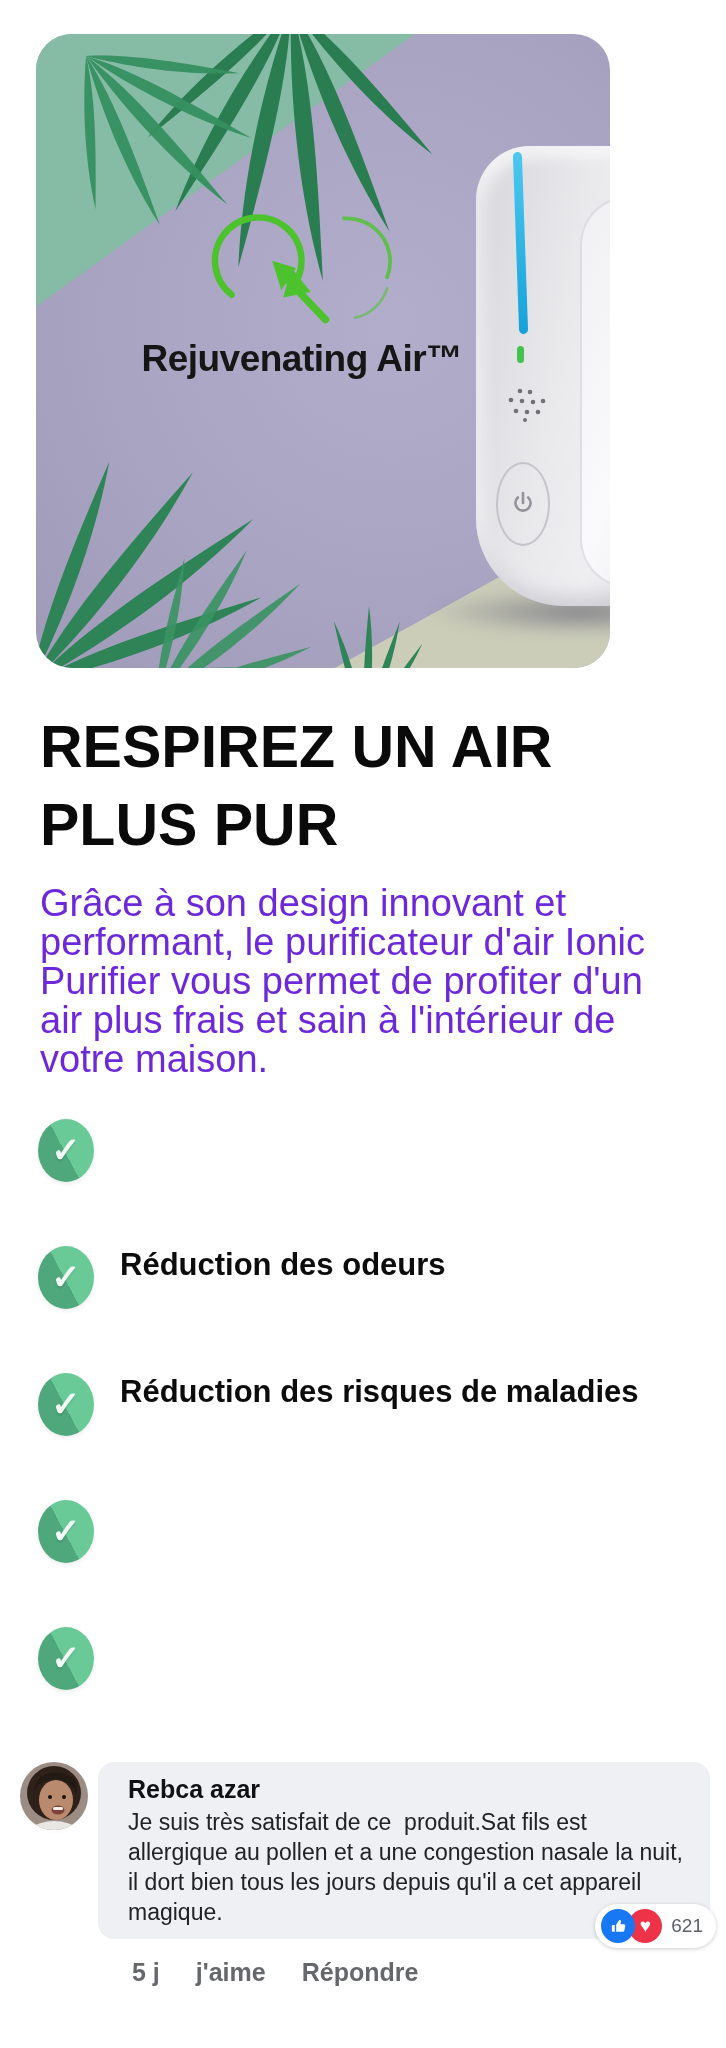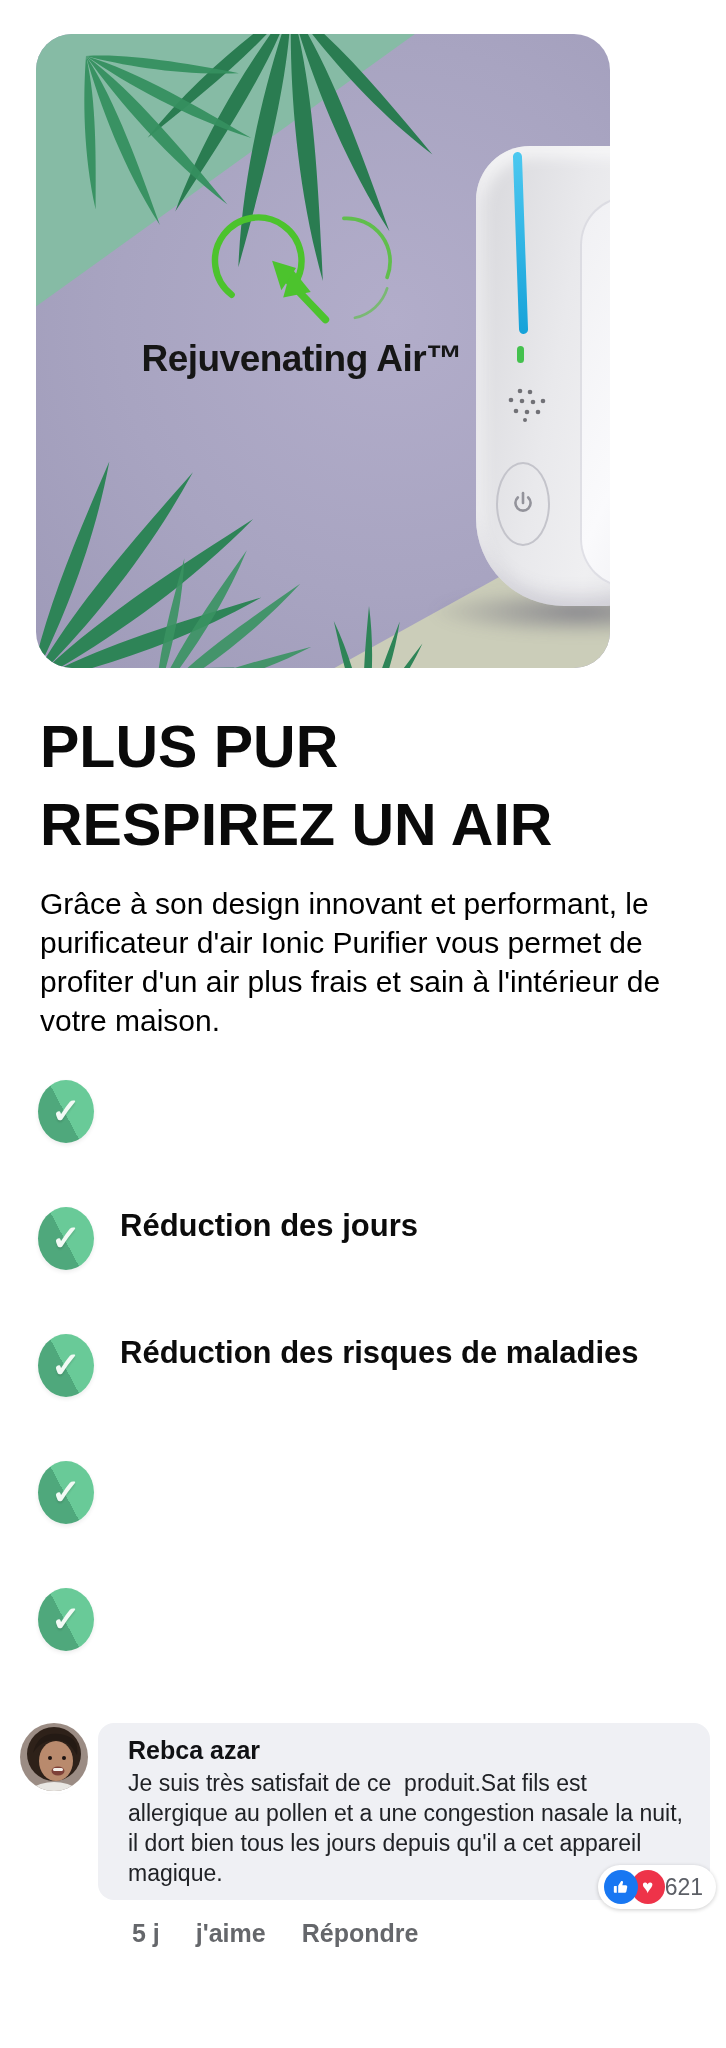--- a/index.html
+++ b/index.html
@@ -44,21 +44,21 @@
     border:2px solid #c4c4cb;display:flex;align-items:center;justify-content:center;}
 
   .logo{position:absolute;left:96px;top:166px;width:340px;text-align:center;}
   .logo-arrows{display:block;margin:0 auto;width:215px;height:138px;}
   .logo-text{margin-top:0;font-size:37px;font-weight:bold;color:#161616;letter-spacing:-0.5px;}
 
   
   .headline{margin:40px 40px 0;font-size:59px;line-height:78px;font-weight:bold;
     color:#0a0a0a;letter-spacing:0;}
   .headline span{display:block;}
-  .intro{margin:20px 34px 0 40px;font-size:30px;line-height:39px;color:#000000;}
+  .intro{margin:20px 34px 0 40px;font-size:38px;line-height:39px;color:#6d28d9;}
 
   
   .checklist{margin:40px 28px 0 38px;padding:0;list-style:none;}
   .check-item{display:flex;align-items:flex-start;gap:26px;margin-bottom:64px;}
   .check-item:last-child{margin-bottom:0;}
   .check-badge{flex:0 0 auto;width:56px;height:63px;border-radius:50%;
     background:linear-gradient(242deg,#69ca98 52%,#4fa87c 52%);
     display:flex;align-items:center;justify-content:center;
     box-shadow:0 2px 4px rgba(0,0,0,.08);}
   .check-glyph{color:#f2faf5;font-size:35px;font-weight:bold;transform:translateY(-1px);
@@ -74,21 +74,21 @@
     border-radius:16px;padding:13px 18px 12px 30px;}
   .author{font-size:25px;font-weight:bold;color:#101114;margin-bottom:3px;}
   .body-text{font-size:23px;line-height:30px;color:#202226;white-space:pre-wrap;}
   .pill{position:absolute;right:10px;top:142px;display:flex;align-items:center;
     background:#ffffff;border-radius:24px;padding:5px 13px 5px 6px;
     box-shadow:0 1px 4px rgba(0,0,0,.2);}
   .react{width:34px;height:34px;border-radius:50%;display:flex;align-items:center;justify-content:center;}
   .react-like{background:#1877f2;z-index:2;}
   .react-love{background:#ee3349;margin-left:-7px;box-shadow:0 0 0 2px #ffffff;}
   .heart-glyph{color:#ffffff;font-size:19px;line-height:1;transform:translateY(-1px);}
-  .count{font-size:23px;color:#5c5f66;}
+  .count{margin-left:9px;font-size:19px;color:#5c5f66;}
   .actions{position:absolute;left:132px;top:196px;display:flex;gap:36px;
     font-size:25px;font-weight:bold;color:#65676b;}
   .action{cursor:pointer;}
 </style>
 </head>
 <body>
 
 <div class="page">
 
   <section class="hero">
@@ -180,37 +180,37 @@
         <g fill="#4cc32d">
           <path d="M93 74 L114 100 L84 106 Z"></path>
           <path d="M72 66 L98 74 L82 98 Z"></path>
         </g>
       </svg>
       <div class="logo-text">Rejuvenating Air™</div>
     </div>
   </section>
 
   <h1 class="headline">
+    <span>RESPIREZ UN AIR</span>
     <span>PLUS PUR</span>
-    <span>RESPIREZ UN AIR</span>
   </h1>
 
   <p class="intro">Grâce à son design innovant et performant, le purificateur d'air Ionic Purifier vous permet de profiter d'un air plus frais et sain à l'intérieur de votre maison.</p>
 
   <ul class="checklist">
     <li class="check-item">
       <span class="check-badge">
           <span class="check-glyph">✓</span>
         </span>
     </li>
     <li class="check-item">
       <span class="check-badge">
           <span class="check-glyph">✓</span>
         </span>
-      <span class="check-label">Réduction des jours</span>
+      <span class="check-label">Réduction des odeurs</span>
     </li>
     <li class="check-item">
       <span class="check-badge">
           <span class="check-glyph">✓</span>
         </span>
       <span class="check-label">Réduction des risques de maladies</span>
     </li>
     <li class="check-item">
       <span class="check-badge">
           <span class="check-glyph">✓</span>

